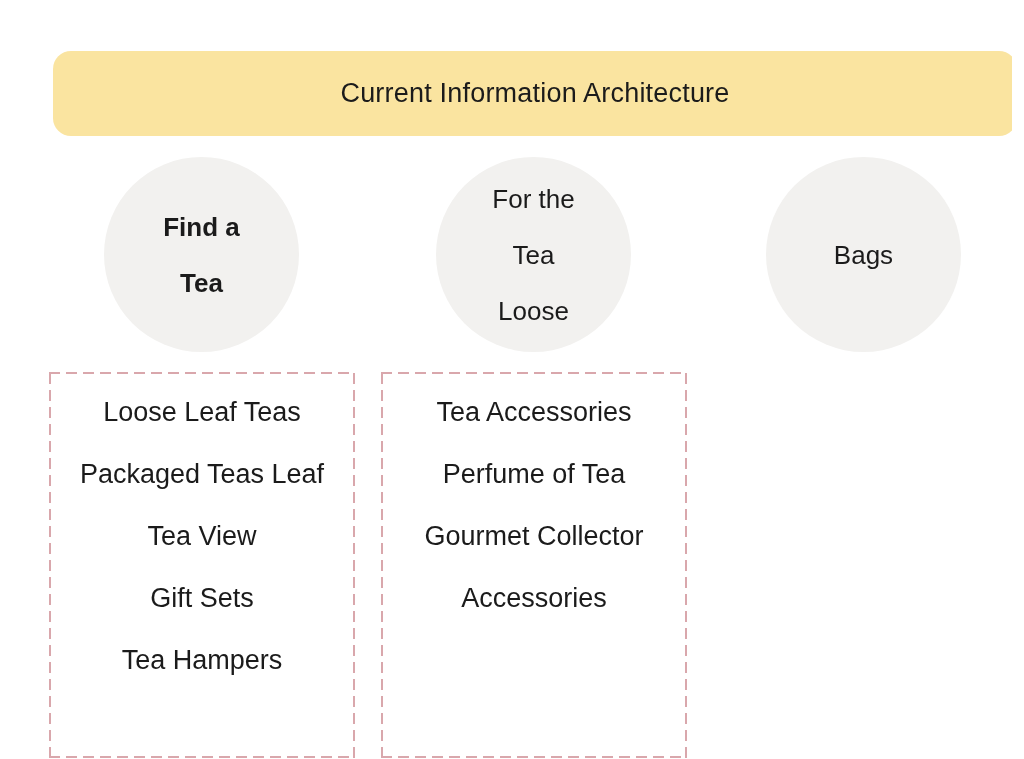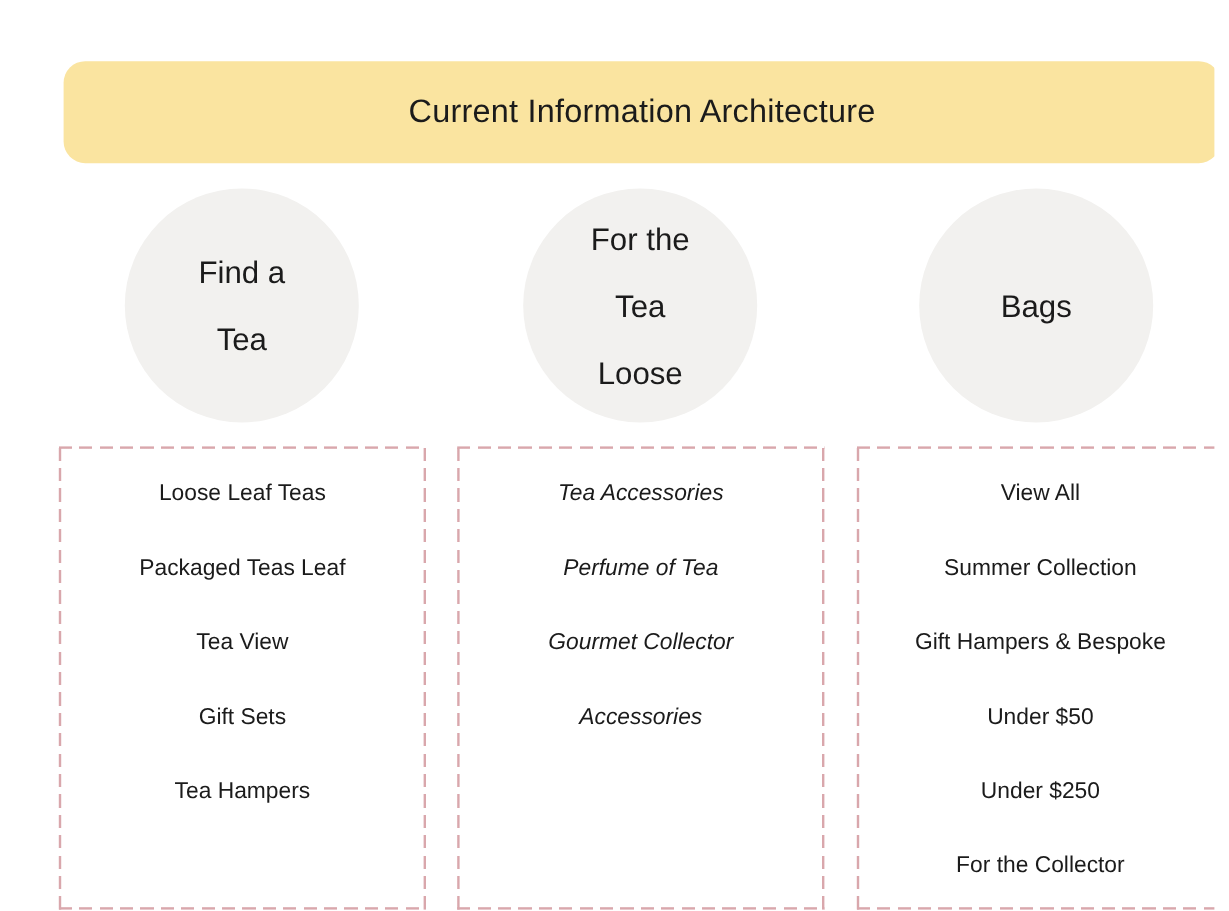--- a/index.html
+++ b/index.html
@@ -42,47 +42,47 @@
     border-radius: 50%;
     background: var(--circle-bg);
     display: flex;
     flex-direction: column;
     align-items: center;
     justify-content: center;
     text-align: center;
     font-size: 26px;
     line-height: 32px;
   }
-  .circle-1 { left: 80px; }
+  .circle-1 { left: 80px; font-weight: bold; }
   .circle-2 { left: 412px; }
   .circle-3 { left: 742px; }
   .box {
     position: absolute;
     top: 348px;
     width: 306px;
     height: 386px;
     padding-top: 9px;
     background-image:
       repeating-linear-gradient(90deg, var(--dash) 0 11px, transparent 11px 17px),
       repeating-linear-gradient(90deg, var(--dash) 0 11px, transparent 11px 17px),
       repeating-linear-gradient(0deg,  var(--dash) 0 11px, transparent 11px 17px),
       repeating-linear-gradient(0deg,  var(--dash) 0 11px, transparent 11px 17px);
     background-position: 0 0, 0 100%, 0 0, 100% 0;
     background-size: 100% 2px, 100% 2px, 2px 100%, 2px 100%;
     background-repeat: no-repeat;
   }
   .box-1 { left: 25px; }
-  .box-2 { left: 357px; font-style: italic; }
+  .box-2 { left: 357px; }
   .box-3 { left: 690px; }
   .item {
     height: 62px;
     display: flex;
     align-items: center;
     justify-content: center;
-    font-size: 19px;
+    font-size: 27px;
     white-space: nowrap;
   }
 </style>
 </head>
 <body>
 
 <div id="canvas">
 
   <div class="banner">
     <div class="banner-title">Current Information Architecture</div>
@@ -111,22 +111,14 @@
     <div class="item">Tea Hampers</div>
   </div>
 
   <div class="box box-2">
     <div class="item">Tea Accessories</div>
     <div class="item">Perfume of Tea</div>
     <div class="item">Gourmet Collector</div>
     <div class="item">Accessories</div>
   </div>
 
-  <div class="box box-3">
-    <div class="item">View All</div>
-    <div class="item">Summer Collection</div>
-    <div class="item">Gift Hampers &amp; Bespoke</div>
-    <div class="item">Under $50</div>
-    <div class="item">Under $250</div>
-    <div class="item">For the Collector</div>
-  </div>
 
 </div>
 
 </body></html>

